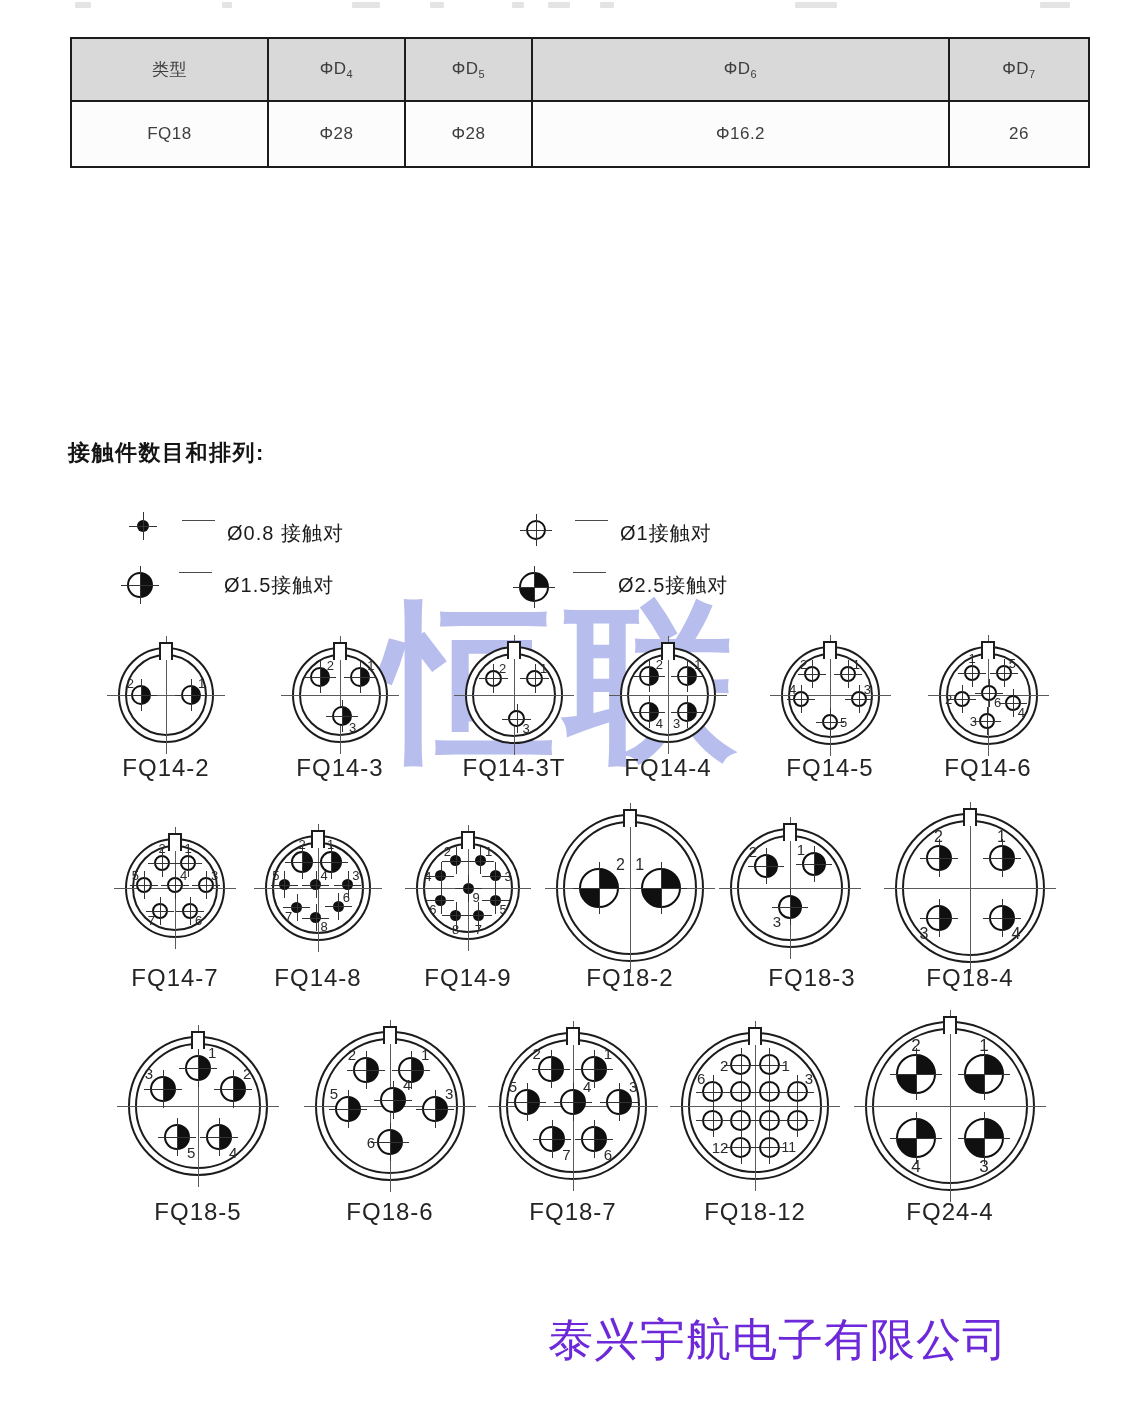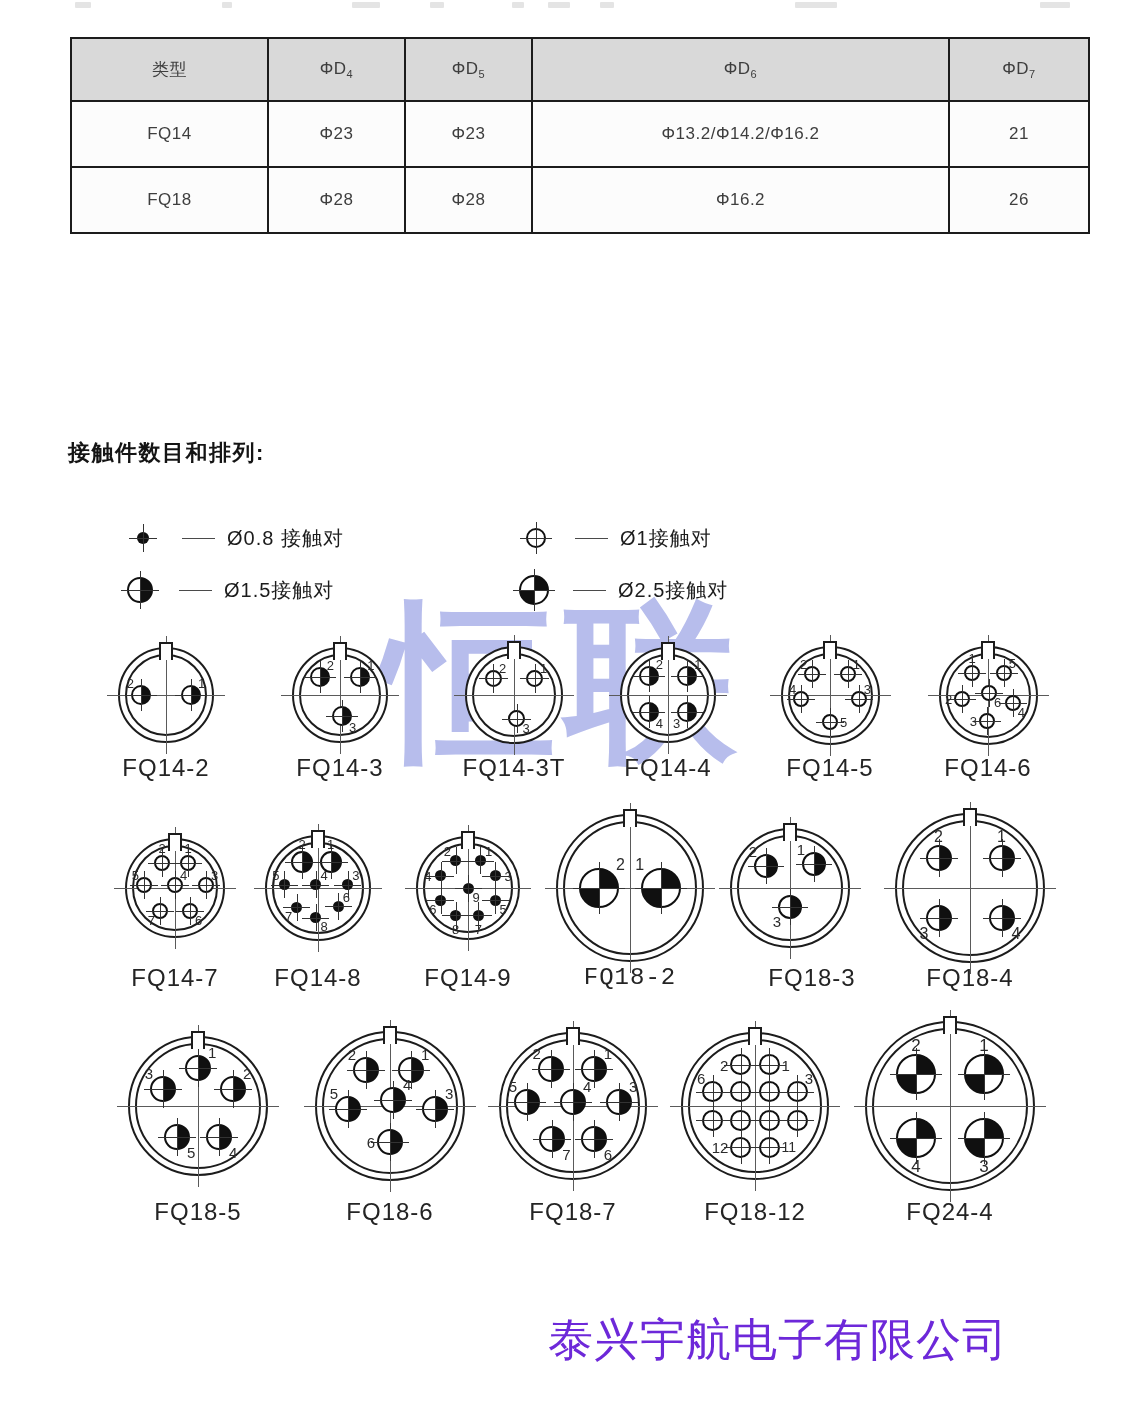--- a/index.html
+++ b/index.html
@@ -16,21 +16,21 @@
       color:#3e3e3e;font-size:17px;letter-spacing:.5px;font-weight:normal;padding:0}
   #dim-table th{background:#d9d9d9;height:61px}
   #dim-table td{height:64px;background:#fcfcfc}
   #dim-table sub{font-size:11px}
 
   
   .section-title{position:absolute;left:68px;top:438px;font-size:22px;font-weight:700;
       color:#141414;letter-spacing:1.5px;z-index:1}
 
   
-  .legend-item{position:absolute;display:flex;align-items:center;height:36px;z-index:1}
+  .legend-item{position:absolute;display:flex;align-items:flex-start;height:36px;z-index:1}
   .legend-sym-box{width:38px;display:flex;justify-content:center;align-items:center}
   .legend-line{width:33px;height:1px;background:#4a4a4a;margin:0 12px 0 20px}
   .legend-label{font-size:20px;color:#1c1c1c;letter-spacing:1px;white-space:nowrap}
 
   
   .pin,.lsym{box-sizing:border-box;border-radius:50%}
   .pin{position:absolute;z-index:3}
   .lsym{position:relative}
   .pt-d08{background:#101010}
   .pt-d1{background:#fff;border:2px solid #101010}
@@ -91,27 +91,20 @@
         <tr id="dim-head">
           <th style="width: 195px;"><span>类型</span></th>
           <th style="width: 135px;"><span>ΦD</span><sub>4</sub></th>
           <th style="width: 125px;"><span>ΦD</span><sub>5</sub></th>
           <th style="width: 415px;"><span>ΦD</span><sub>6</sub></th>
           <th style="width: 138px;"><span>ΦD</span><sub>7</sub></th>
         </tr>
       </thead>
     <tbody id="dim-body">
         <tr>
-          <td>FQ14</td>
-          <td>Φ23</td>
-          <td>Φ23</td>
-          <td>Φ13.2/Φ14.2/Φ16.2</td>
-          <td>21</td>
-        </tr>
-        <tr>
           <td>FQ18</td>
           <td>Φ28</td>
           <td>Φ28</td>
           <td>Φ16.2</td>
           <td>26</td>
         </tr>
       </tbody>
   </table>
 
   <div class="section-title">接触件数目和排列:</div>
@@ -379,21 +372,21 @@
         <div class="notch"></div>
         <div class="ch"></div>
         <div class="cv"></div>
         <div class="pin xh pt-d25" style="width: 40px; height: 40px; left: calc(29% - 20px); top: calc(50% - 20px);">
           <span class="plab lp-tr" style="font-size: 16px;">2</span>
         </div>
         <div class="pin xh pt-d25" style="width: 40px; height: 40px; left: calc(71% - 20px); top: calc(50% - 20px);">
           <span class="plab lp-tl" style="font-size: 16px;">1</span>
         </div>
       </div>
-      <div class="conn-name" style="left: 630px; top: 964px; font-family: Liberation Mono, monospace;">FQ18-2</div>
+      <div class="conn-name" style="left: 630px; top: 964px;">FQ18-2</div>
       <div class="conn" style="left: 730px; top: 828px; width: 120px; height: 120px;">
         <div class="shell">
           <div class="shell-inner"></div>
         </div>
         <div class="notch"></div>
         <div class="ch"></div>
         <div class="cv"></div>
         <div class="pin xh pt-d15" style="width: 24px; height: 24px; left: calc(30% - 12px); top: calc(32% - 12px);">
           <span class="plab lp-tl" style="font-size: 15px;">2</span>
         </div>

